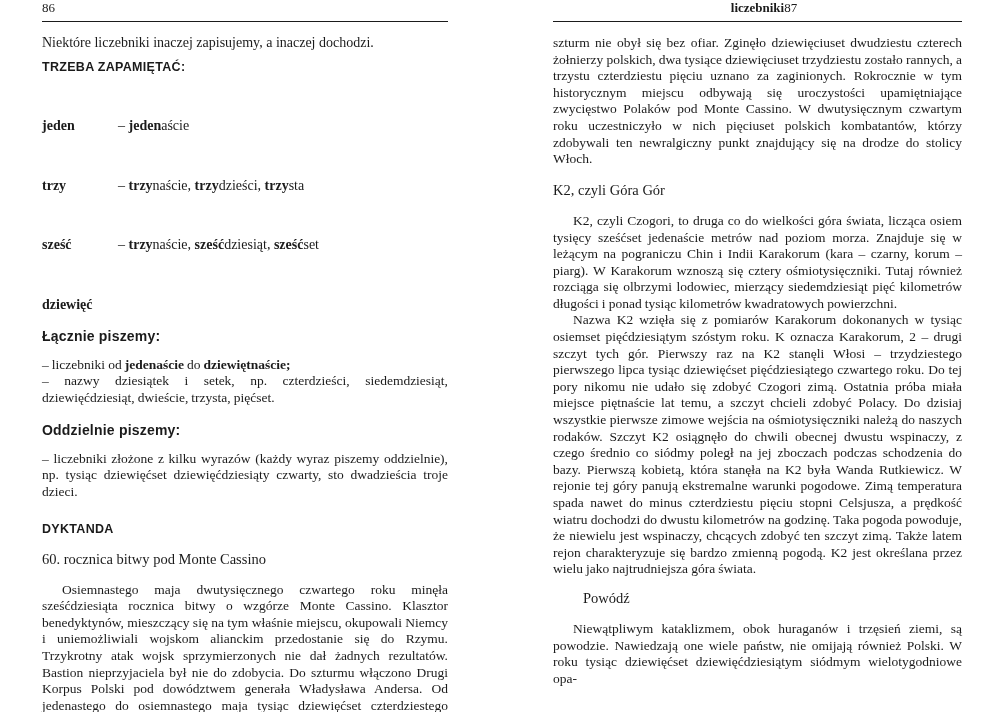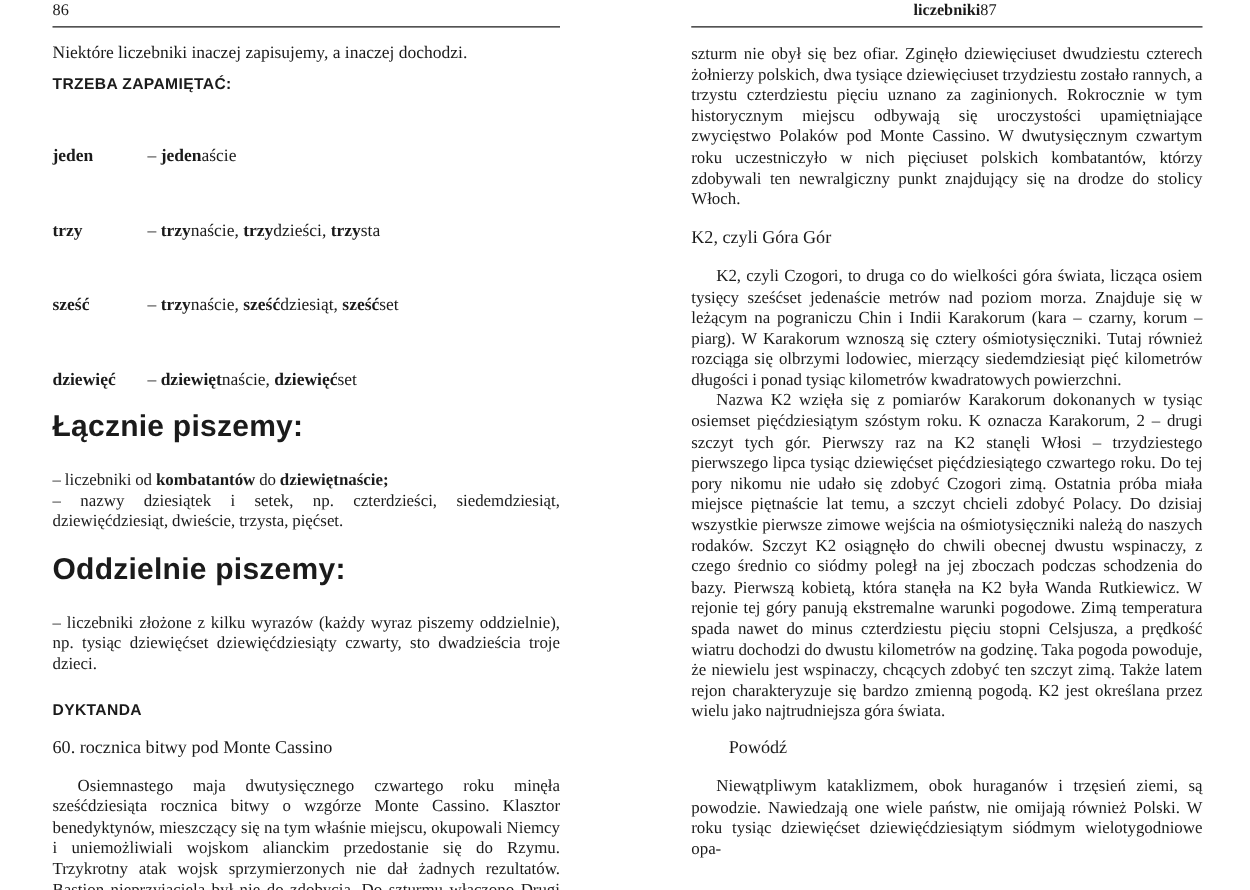--- a/index.html
+++ b/index.html
@@ -38,21 +38,21 @@
     font-family: "Liberation Sans", sans-serif;
     font-weight: 700;
     font-size: 18px;
     line-height: 1.12;
     letter-spacing: .2px;
     margin: 26px 0 0;
   }
   .h-sans-md {
     font-family: "Liberation Sans", sans-serif;
     font-weight: 700;
-    font-size: 24px;
+    font-size: 14px;
     line-height: 1.12;
     letter-spacing: .2px;
   }
   .h-sans-sm {
     font-family: "Liberation Sans", sans-serif;
     font-weight: 700;
     font-size: 12.5px;
     letter-spacing: .3px;
     line-height: 1.2;
   }
@@ -124,27 +124,26 @@
         <div class="mem-row">
           <span class="mem-term">trzy</span>
           <span class="mem-forms">– <b>trzy</b>naście, <b>trzy</b>dzieści, <b>trzy</b>sta</span>
         </div>
         <div class="mem-row">
           <span class="mem-term">sześć</span>
           <span class="mem-forms">– <b>trzy</b>naście, <b>sześć</b>dziesiąt, <b>sześć</b>set</span>
         </div>
         <div class="mem-row">
           <span class="mem-term">dziewięć</span>
-          <span class="mem-forms">– <b>dziewięt</b>naście, <b>dziewięć</b>set</span>
         </div>
       </div>
 
     <h2 class="h-sans-md joined-heading">Łącznie piszemy:</h2>
     <div class="bullet-group body-text">
-        <p>– liczebniki od <b>kombatantów</b> do <b>dziewiętnaście;</b></p>
+        <p>– liczebniki od <b>jedenaście</b> do <b>dziewiętnaście;</b></p>
         <p>– nazwy dziesiątek i setek, np. czterdzieści, siedemdziesiąt, dziewięćdziesiąt, dwieście, trzysta, pięćset.</p>
       </div>
 
     <h2 class="h-sans-md separate-heading">Oddzielnie piszemy:</h2>
     <div class="bullet-group body-text">
         <p>– liczebniki złożone z kilku wyrazów (każdy wyraz piszemy oddzielnie), np. tysiąc dziewięćset dziewięćdziesiąty czwarty, sto dwadzieścia troje dzieci.</p>
       </div>
 
     <div class="section-label h-sans-sm">DYKTANDA</div>
 

